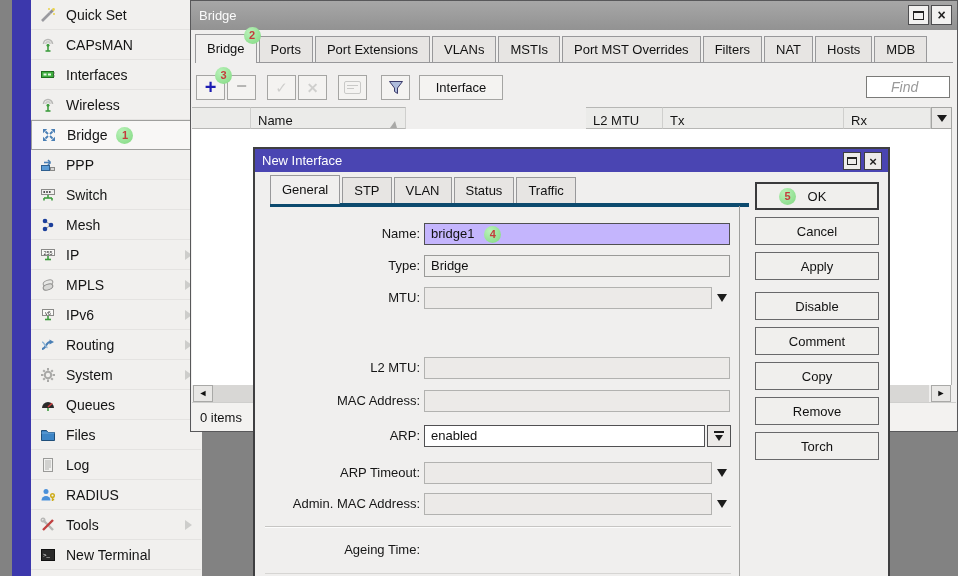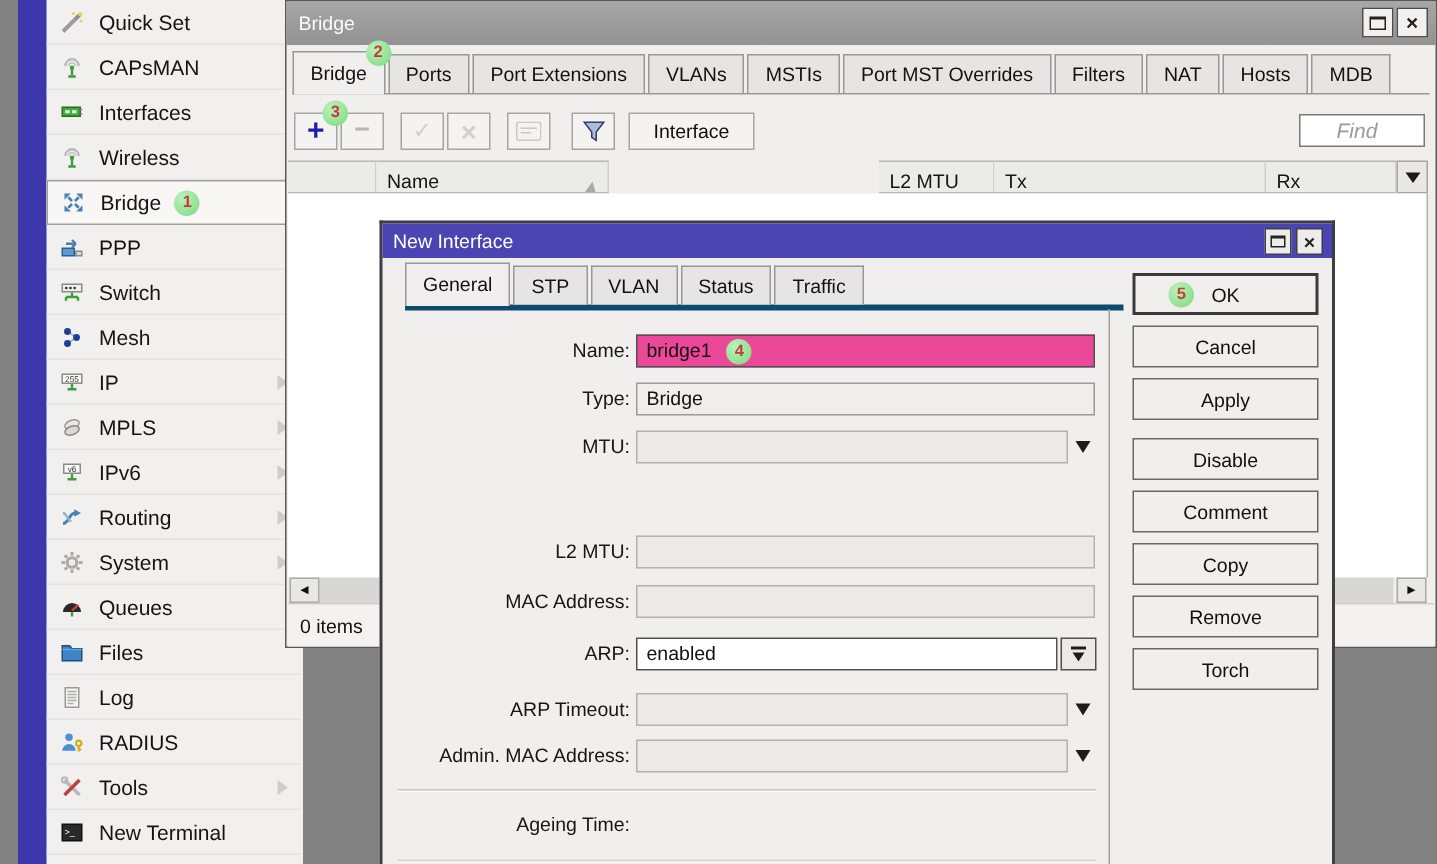--- a/index.html
+++ b/index.html
@@ -85,21 +85,21 @@
   #dtabs { position:absolute; top:30px; left:5px; width:479px; height:28px;
            display:flex; align-items:flex-end; border-bottom:4px solid #0c4a6e;margin-left:10px; }
   #vsep { position:absolute; left:484px; top:57px; bottom:0; width:1px; background:#a0a09e; }
   #hsep { position:absolute; left:10px; top:377px; width:466px; height:1px; background:#c6c5c3; box-shadow:0 1px 0 #fcfcfc; }
   #hsep2 { position:absolute; left:10px; top:424px; width:466px; height:1px; background:#d6d5d3; }
 
   .frow { position:absolute; left:0; height:22px; width:484px; }
   .flabel { position:absolute; left:0; width:165px; text-align:right; line-height:22px; font-size:13px; color:#161616; }
   .fld { position:absolute; left:169px; top:0; height:22px; line-height:20px; padding-left:6px;
          font-size:13px; display:flex; align-items:center; }
-  .fld.normal   { width:306px; background:#ec4899;    border:1px solid #50505  2; border:1px solid #505052; }
+  .fld.normal   { width:306px; background:#c4b5fd;    border:1px solid #50505  2; border:1px solid #505052; }
   .fld.readonly { width:306px; background:#efeeec; border:1px solid #9a9a98; }
   .fld.disabled { width:288px; background:#eceae8; border:1px solid #b2b2b0; }
   .fld.combo    { width:281px; background:#fff;    border:1px solid #505052; }
   .fld .badge { margin-left:10px; flex:none; }
   .drop-arrow { position:absolute; left:462px; top:7px; width:0; height:0;
                 border-top:8px solid #1c1c1c; border-left:5px solid transparent; border-right:5px solid transparent; }
   .combo-btn { position:absolute; left:452px; top:0; width:24px; height:22px; background:#eceae8;
                border:1px solid #505052; display:flex; flex-direction:column; align-items:center; justify-content:center; }
   .combo-btn .bar { width:10px; height:2px; background:#1c1c1c; margin-bottom:2px; }
   .combo-btn .tri { width:0; height:0; border-top:6px solid #1c1c1c; border-left:4px solid transparent; border-right:4px solid transparent; }

